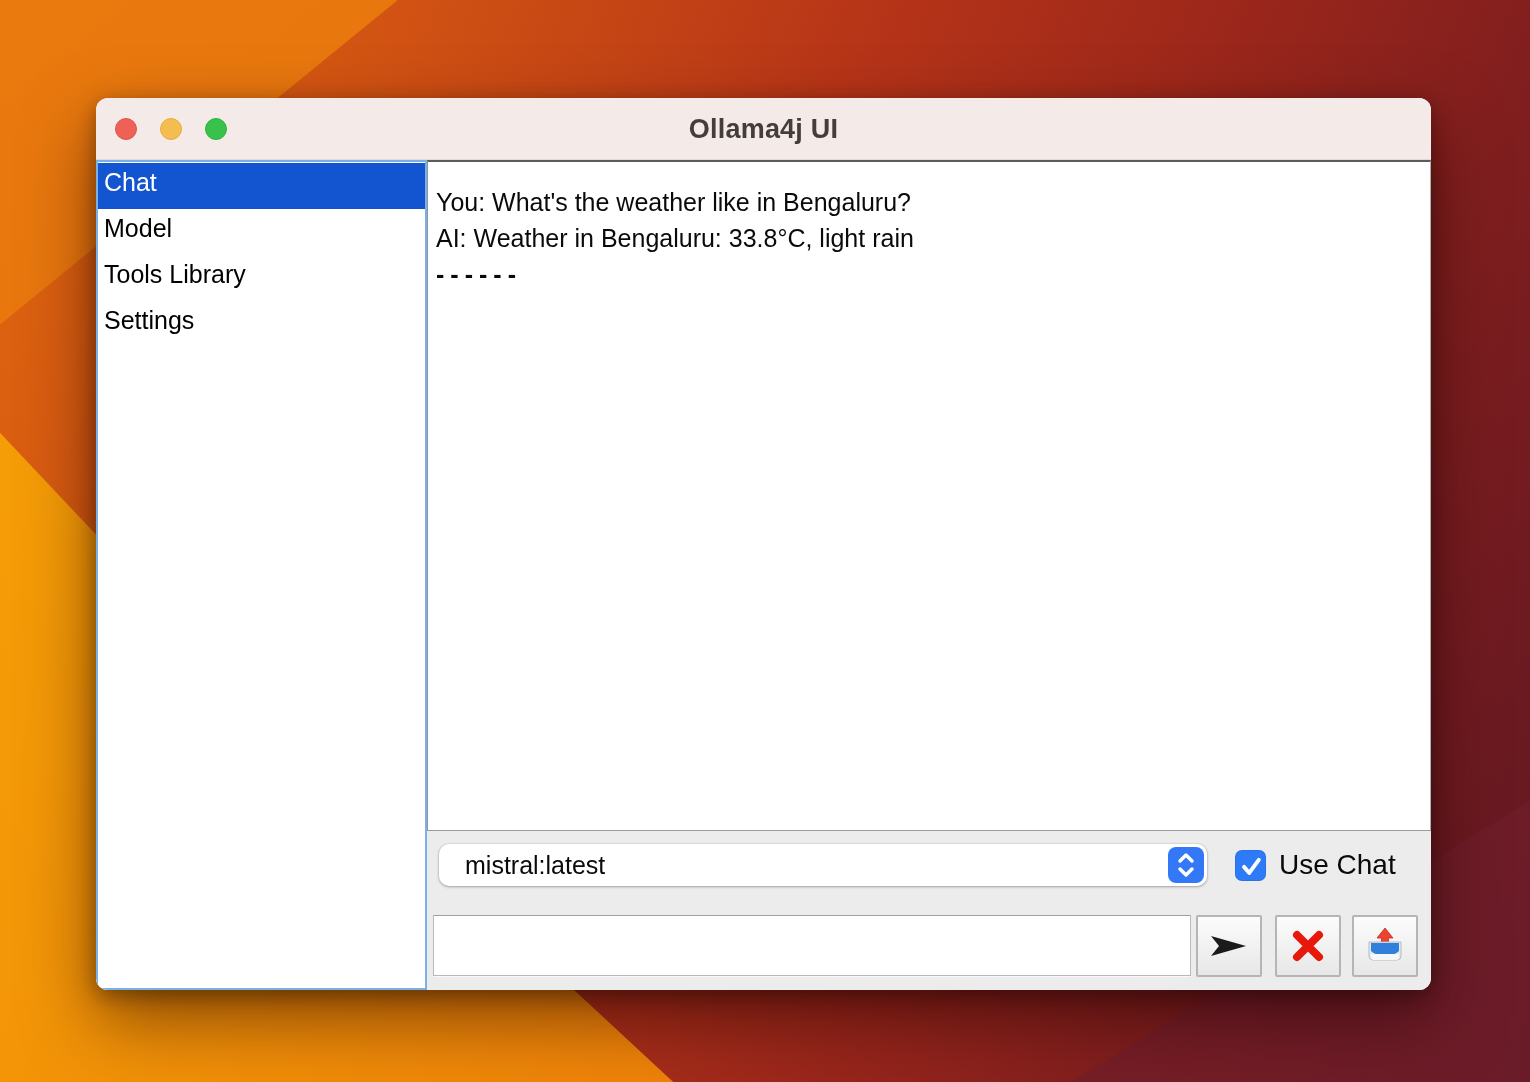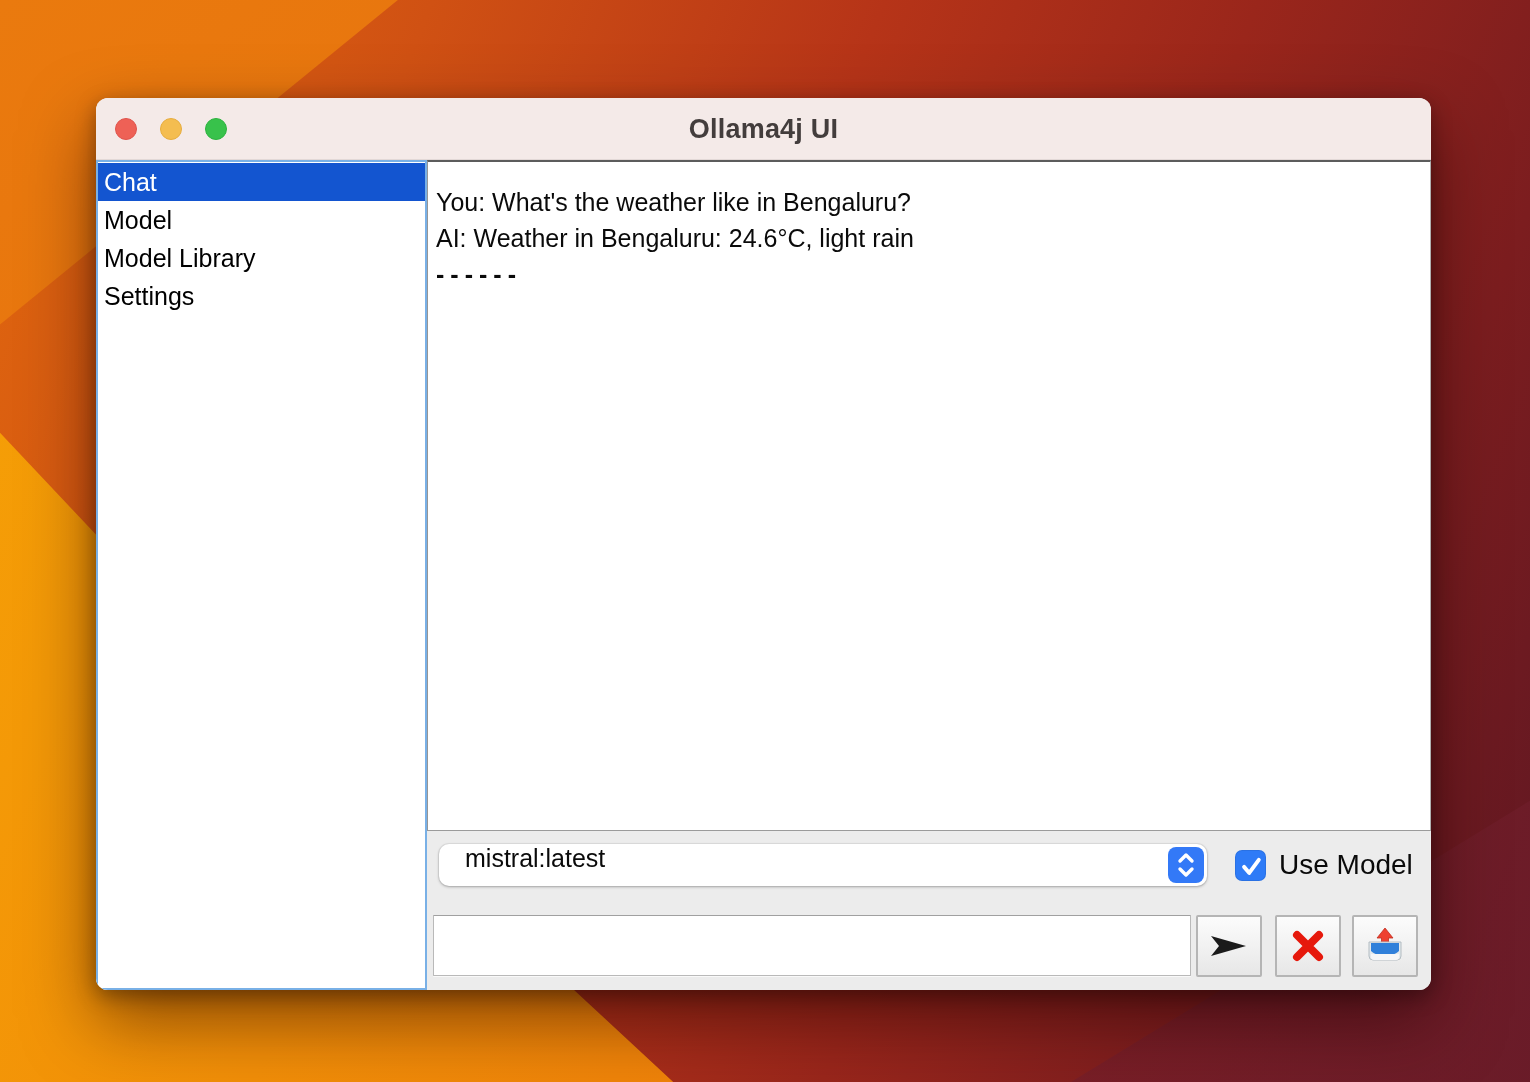--- a/index.html
+++ b/index.html
@@ -34,41 +34,41 @@
   .light.green  { background: #38c24b; border: 1px solid #2cb33f; }
   .title { position: absolute; left: 0; right: 0; top: 0; height: 62px;
     display: flex; align-items: center; justify-content: center;
     font-size: 27px; font-weight: bold; color: #433d3c; letter-spacing: .2px; }
 
   .content { flex: 1; display: flex; min-height: 0; }
 
   
   .sidebar { width: 331px; flex: 0 0 331px; background: #ffffff;
     border: 2px solid #79b0e6; padding-top: 1px; }
-  .side-item { height: 38px; line-height: 38px; font-size: 25px; color: #000;
+  .side-item { height: 46px; line-height: 38px; font-size: 25px; color: #000;
     padding-left: 6px; white-space: nowrap; overflow: hidden; }
   .side-item.selected { background: #1355d0; color: #ffffff; }
 
   
   .right-col { flex: 1; display: flex; flex-direction: column; min-width: 0; }
 
   .transcript { flex: 1; background: #ffffff; overflow: hidden;
     border-top: 2px solid #5c5c5c; border-left: 1px solid #969696;
     border-right: 1px solid #b0b0b0; border-bottom: 1px solid #9b9b9b;
     padding: 22px 8px; font-size: 25px; line-height: 36px; color: #0a0a0a; }
   .chat-line { white-space: pre-wrap; }
   .chat-line.dashes { letter-spacing: 6px; font-weight: bold; }
 
   
   .panel { flex: 0 0 159px; background: #ececec; position: relative; }
 
   .combo { position: absolute; left: 12px; top: 13px; width: 768px; height: 42px;
     background: #ffffff; border-radius: 10px;
     box-shadow: 0 1px 3px rgba(0,0,0,.28), 0 0 0 1px rgba(0,0,0,.05);
-    display: flex; align-items: flex-start; padding-left: 26px;
+    display: flex; align-items: center; padding-left: 26px;
     font-size: 25px; color: #0a0a0a; }
   .combo-stepper { position: absolute; right: 3px; top: 3px; width: 36px; height: 36px;
     border-radius: 8px; background: #3379f7; display: flex; align-items: center; justify-content: center; }
 
   .checkbox { position: absolute; left: 808px; top: 19px; width: 31px; height: 31px;
     border-radius: 7px; background: #2e7bf7;
     box-shadow: inset 0 0 0 1px rgba(0,0,0,.08);
     display: flex; align-items: center; justify-content: center; }
   .checkbox-label { position: absolute; left: 852px; top: 18px; font-size: 28px; color: #0a0a0a; }
 
@@ -102,50 +102,50 @@
       <div class="light green"></div>
     </div>
     <div class="title">Ollama4j UI</div>
   </div>
 
   <div class="content">
 
     <div class="sidebar">
       <div class="side-item selected">Chat</div>
       <div class="side-item">Model</div>
-      <div class="side-item">Model Library</div>
+      <div class="side-item">Tools Library</div>
       <div class="side-item">Settings</div>
     </div>
 
     <div class="right-col">
 
       <div class="transcript">
         <div class="chat-line">You: What's the weather like in Bengaluru?</div>
-        <div class="chat-line">AI: Weather in Bengaluru: 24.6°C, light rain</div>
+        <div class="chat-line">AI: Weather in Bengaluru: 33.8°C, light rain</div>
         <div class="chat-line dashes">------</div>
       </div>
 
       <div class="panel">
 
         <div class="combo">
           <span>mistral:latest</span>
           <span class="combo-stepper">
             <svg width="20" height="28" viewBox="0 0 20 28">
               <path d="M4 10 L10 4 L16 10" fill="none" stroke="#ffffff" stroke-width="3.4" stroke-linecap="round" stroke-linejoin="round"></path>
               <path d="M4 18 L10 24 L16 18" fill="none" stroke="#ffffff" stroke-width="3.4" stroke-linecap="round" stroke-linejoin="round"></path>
             </svg>
           </span>
         </div>
 
         <div class="checkbox">
           <svg width="26" height="26" viewBox="0 0 30 30">
             <path d="M7 16 L13 23 L24 8" fill="none" stroke="#ffffff" stroke-width="4.5" stroke-linecap="round" stroke-linejoin="round"></path>
           </svg>
         </div>
-        <div class="checkbox-label">Use Model</div>
+        <div class="checkbox-label">Use Chat</div>
 
         <input class="msg-input" type="text" placeholder="" style="">
 
         <div class="sq-btn send">
           <svg width="38" height="26" viewBox="0 0 38 26">
             <polygon points="1,3 36,13 1,23 9,13" fill="#1b1b1b"></polygon>
           </svg>
         </div>
 
         <div class="sq-btn clear">

